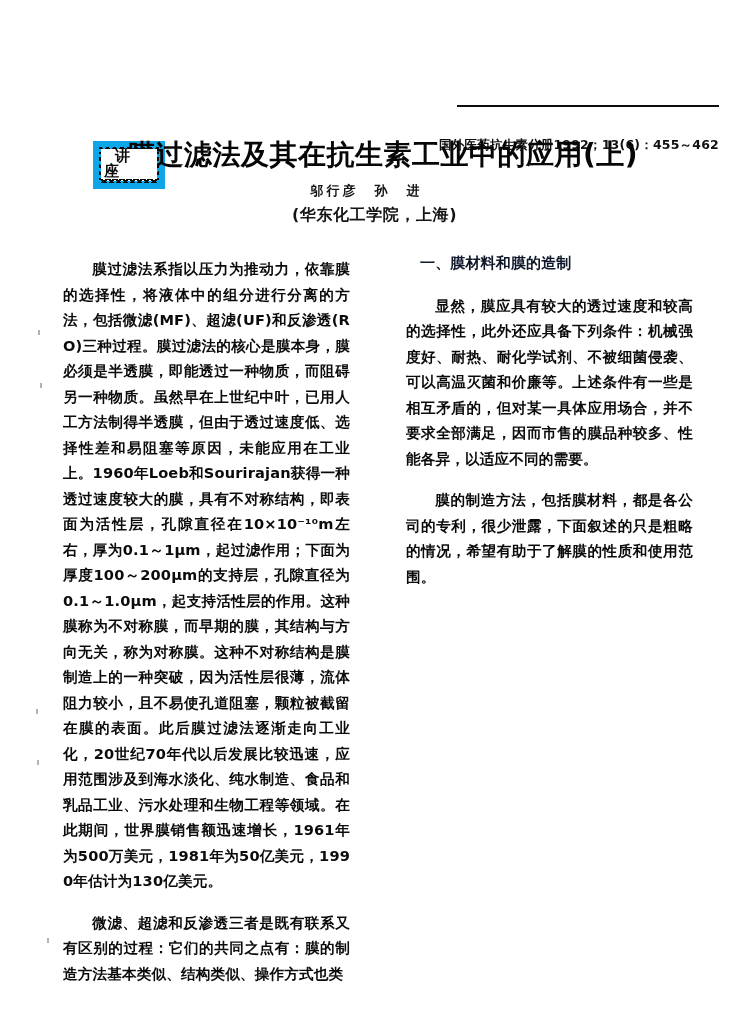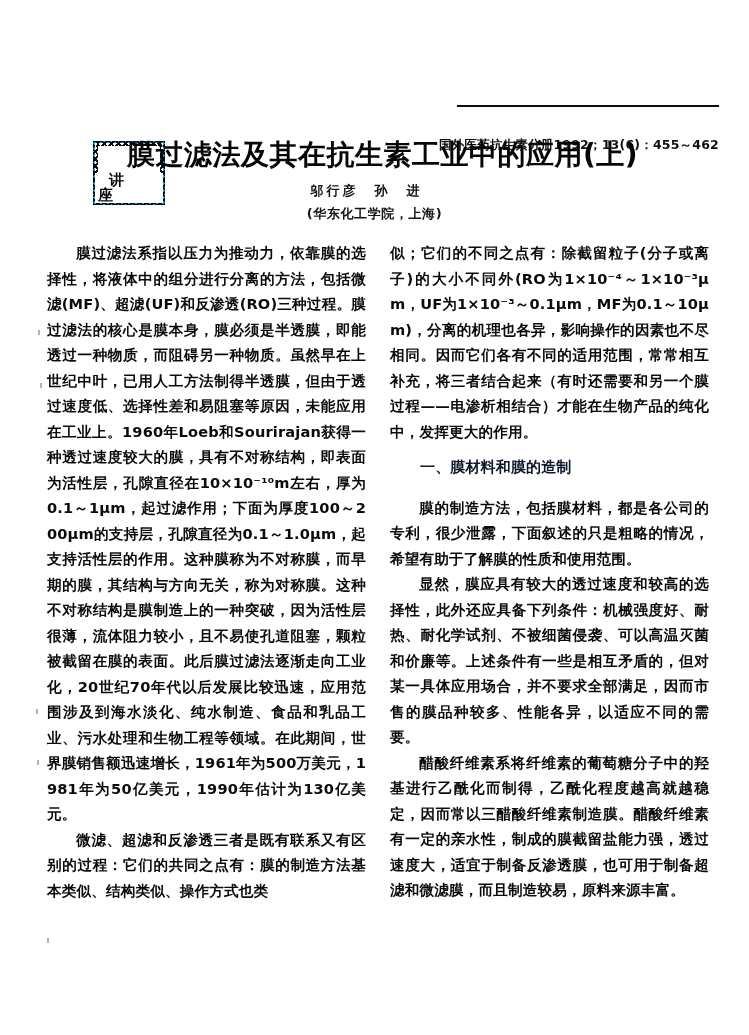--- a/index.html
+++ b/index.html
@@ -46,25 +46,25 @@
     height: 2px;
     background: #0d0d0d;
   }
 
   
   .badge {
     position: absolute;
     left: 93px;
     top: 141px;
     width: 72px;
-    height: 64px;
+    height: 48px;
     box-sizing: border-box;
-    border: 2px solid #0ea5e9;
+    border: 8px solid #0ea5e9;
     display: flex;
-    align-items: flex-end;
+    align-items: flex-start;
     justify-content: center;
   }
   .badge::before {
     content: "";
     position: absolute;
     left: -2px; top: -2px; right: -2px; bottom: -2px;
     border: 5px solid transparent;
     background:
       repeating-linear-gradient(45deg,  #0a0a0a 0 2px, transparent 2px 5px),
       repeating-linear-gradient(-45deg, #0a0a0a 0 2px, transparent 2px 5px);
@@ -115,40 +115,40 @@
     font-weight: bold;
     letter-spacing: 3px;
     color: #141414;
   }
   .affiliation {
     position: absolute;
     left: 0;
     right: 0;
     top: 205px;
     text-align: center;
-    font-size: 13px;
+    font-size: 16px;
     font-weight: bold;
     letter-spacing: 0.6px;
     color: #141414;
   }
 
   
   .columns {
     position: absolute;
     left: 47px;
     top: 240px;
     width: 662px;
     display: flex;
     gap: 24px;
   }
   .col {
     width: 319px;
   }
   .col p {
-    margin: 0;
+    margin: 16px;
     font-size: 14.6px;
     font-weight: bold;
     line-height: 25.5px;
     text-align: justify;
     text-align-last: left;
     letter-spacing: 0.15px;
     color: #0b0b0b;
     word-break: break-all;
   }
   .col p.indent {
@@ -190,25 +190,23 @@
   <div class="title">膜过滤法及其在抗生素工业中的应用(上)</div>
   <div class="authors">邬行彦　孙　进</div>
   <div class="affiliation">(华东化工学院，上海)</div>
 
   <div class="columns">
     <div class="col" id="left-col">
         <p class="indent">膜过滤法系指以压力为推动力，依靠膜的选择性，将液体中的组分进行分离的方法，包括微滤(MF)、超滤(UF)和反渗透(RO)三种过程。膜过滤法的核心是膜本身，膜必须是半透膜，即能透过一种物质，而阻碍另一种物质。虽然早在上世纪中叶，已用人工方法制得半透膜，但由于透过速度低、选择性差和易阻塞等原因，未能应用在工业上。1960年Loeb和Sourirajan获得一种透过速度较大的膜，具有不对称结构，即表面为活性层，孔隙直径在10×10⁻¹⁰m左右，厚为0.1～1μm，起过滤作用；下面为厚度100～200μm的支持层，孔隙直径为0.1～1.0μm，起支持活性层的作用。这种膜称为不对称膜，而早期的膜，其结构与方向无关，称为对称膜。这种不对称结构是膜制造上的一种突破，因为活性层很薄，流体阻力较小，且不易使孔道阻塞，颗粒被截留在膜的表面。此后膜过滤法逐渐走向工业化，20世纪70年代以后发展比较迅速，应用范围涉及到海水淡化、纯水制造、食品和乳品工业、污水处理和生物工程等领域。在此期间，世界膜销售额迅速增长，1961年为500万美元，1981年为50亿美元，1990年估计为130亿美元。</p>
         <p class="indent">微滤、超滤和反渗透三者是既有联系又有区别的过程：它们的共同之点有：膜的制造方法基本类似、结构类似、操作方式也类</p>
       </div>
     <div class="col" id="right-col">
-        <p>似；它们的不同之点有：除截留粒子(分子或离子)的大小不同外(RO为1×10⁻⁴～1×10⁻³μm，UF为1×10⁻³～0.1μm，MF为0.1～10μm)，分离的机理也各异，影响操作的因素也不尽相同。因而它们各有不同的适用范围，常常相互补充，将三者结合起来（有时还需要和另一个膜过程——电渗析相结合）才能在生物产品的纯化中，发挥更大的作用。</p>
         <h2>一、膜材料和膜的造制</h2>
+        <p class="indent">显然，膜应具有较大的透过速度和较高的选择性，此外还应具备下列条件：机械强度好、耐热、耐化学试剂、不被细菌侵袭、可以高温灭菌和价廉等。上述条件有一些是相互矛盾的，但对某一具体应用场合，并不要求全部满足，因而市售的膜品种较多、性能各异，以适应不同的需要。</p>
         <p class="indent">膜的制造方法，包括膜材料，都是各公司的专利，很少泄露，下面叙述的只是粗略的情况，希望有助于了解膜的性质和使用范围。</p>
-        <p class="indent">显然，膜应具有较大的透过速度和较高的选择性，此外还应具备下列条件：机械强度好、耐热、耐化学试剂、不被细菌侵袭、可以高温灭菌和价廉等。上述条件有一些是相互矛盾的，但对某一具体应用场合，并不要求全部满足，因而市售的膜品种较多、性能各异，以适应不同的需要。</p>
-        <p class="indent">醋酸纤维素系将纤维素的葡萄糖分子中的羟基进行乙酰化而制得，乙酰化程度越高就越稳定，因而常以三醋酸纤维素制造膜。醋酸纤维素有一定的亲水性，制成的膜截留盐能力强，透过速度大，适宜于制备反渗透膜，也可用于制备超滤和微滤膜，而且制造较易，原料来源丰富。</p>
       </div>
   </div>
 
   <div class="speck" style="left:38px; top:330px;"></div>
   <div class="speck" style="left:40px; top:383px;"></div>
   <div class="speck" style="left:36px; top:709px;"></div>
   <div class="speck" style="left:37px; top:760px;"></div>
   <div class="speck" style="left:47px; top:938px;"></div>
 </div>
 

